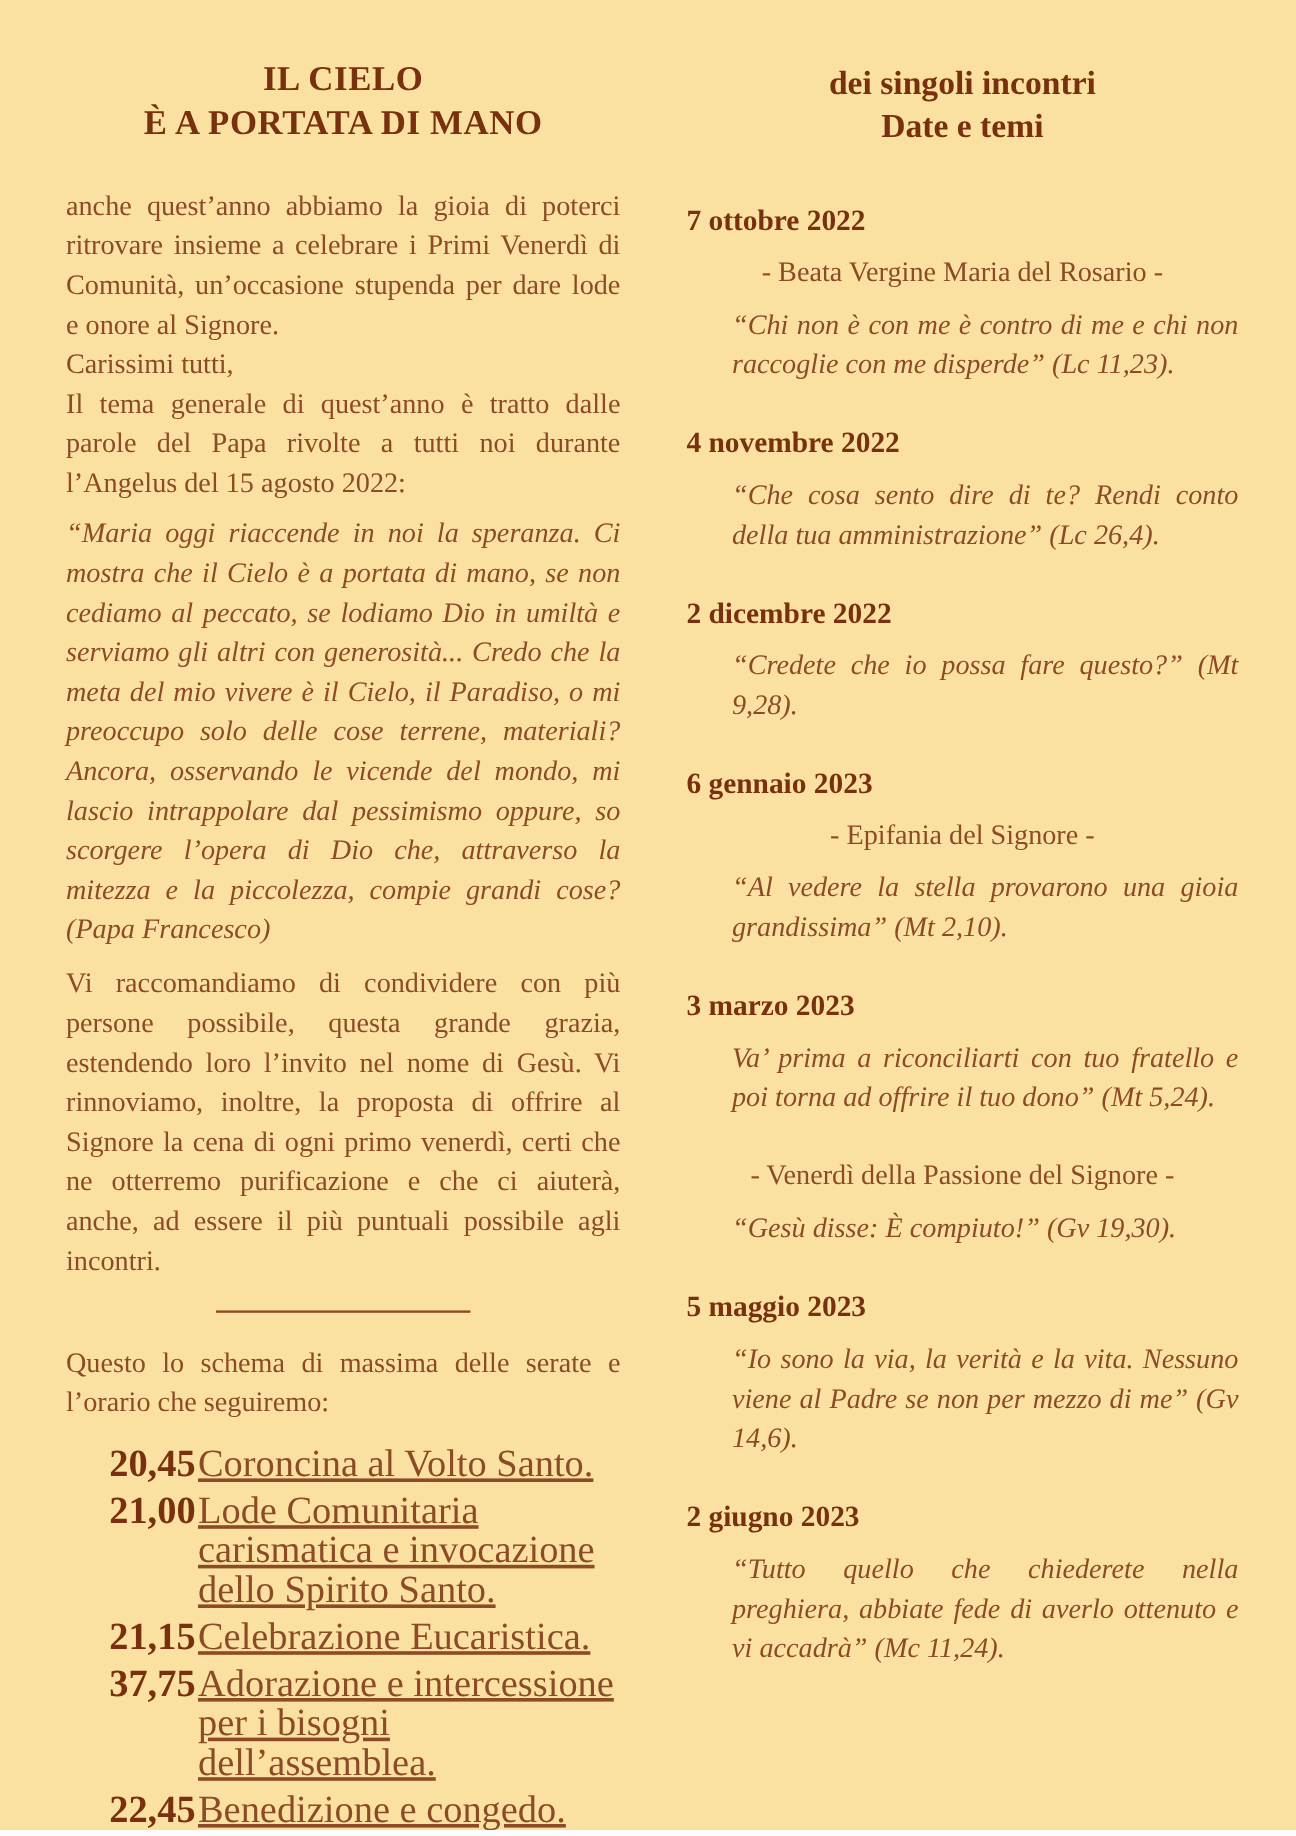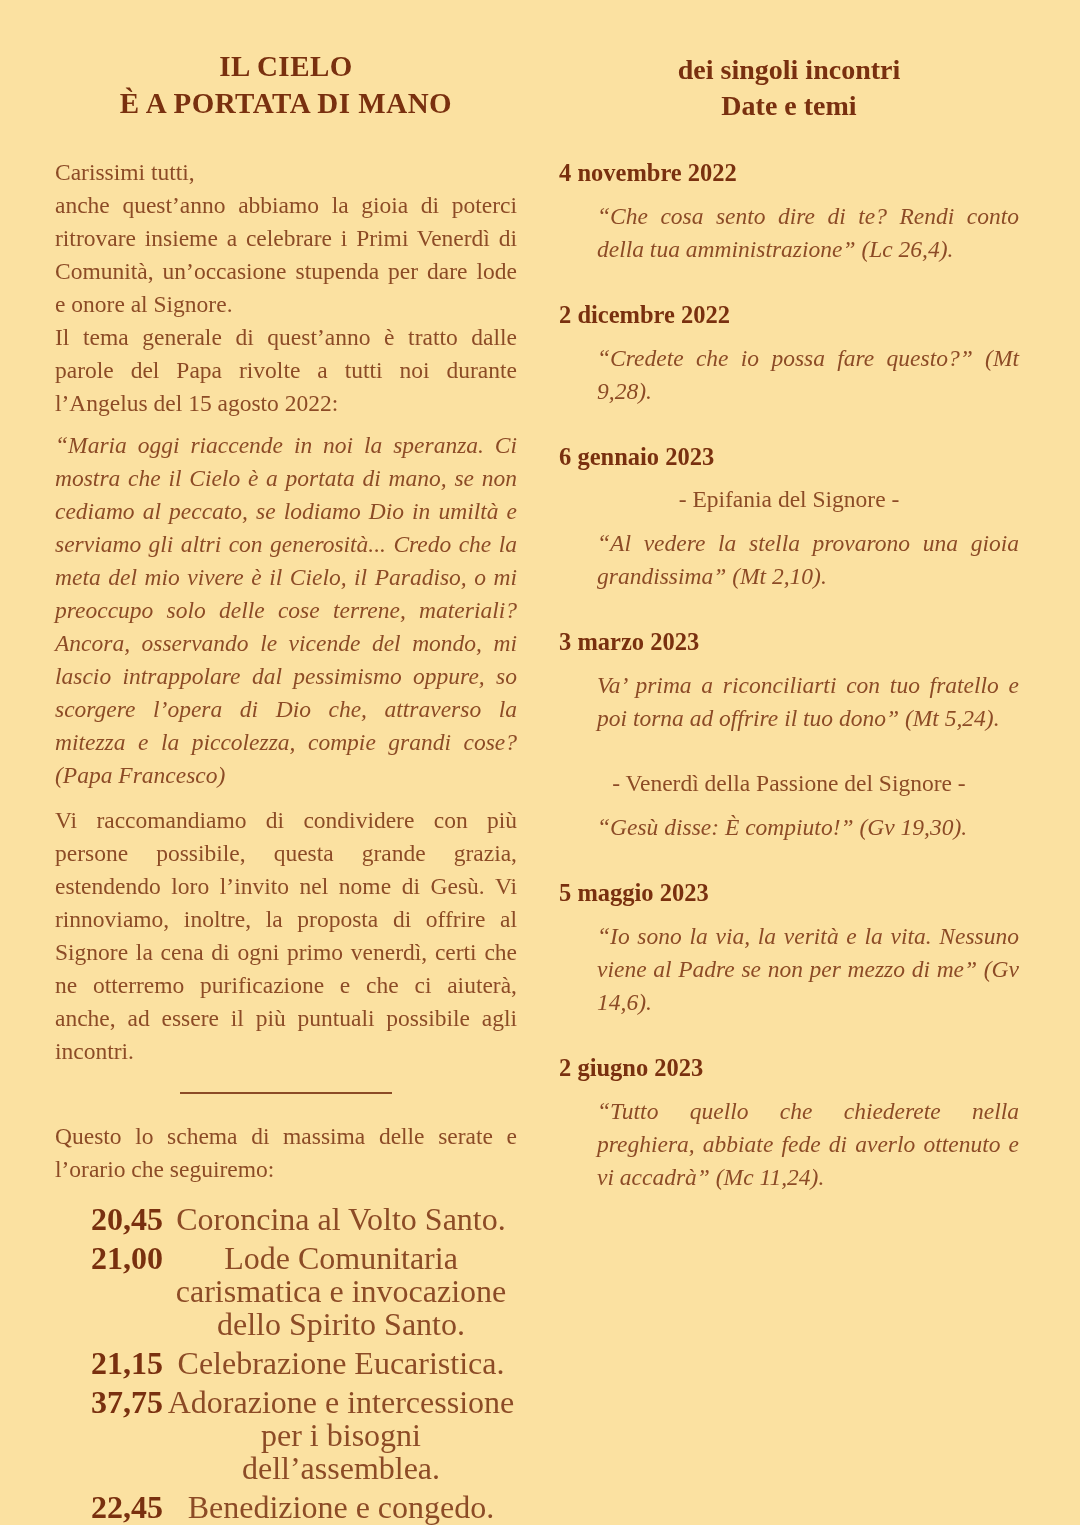--- a/index.html
+++ b/index.html
@@ -12,21 +12,21 @@
     background: #FBE1A1;
     font-family: "Liberation Serif", "DejaVu Serif", serif;
     color: #8C4B26;
     position: relative;
     overflow: hidden;
   }
   .page {
     display: flex;
     box-sizing: border-box;
     padding: 46px 48px 0 55px;
-    gap: 42px;
+    gap: 55px;
   }
   .col {
     flex: none;
   }
   .col-left  { width: 462px; }
   .col-right { width: 460px; }
 
   
   .main-title {
     margin: 2px 0 34px 0;
@@ -69,21 +69,22 @@
     line-height: 33px;
   }
   .sched-time {
     flex: none;
     width: 74px;
     font-weight: bold;
     color: #79300F;
   }
   .sched-activity {
     flex: 1;
-    text-align: center;
+    text-align: left;
+    text-decoration: underline;
   }
 
   
   .right-title {
     margin: 6px 0 0 0;
     text-align: center;
     font-size: 28px;
     line-height: 36px;
     font-weight: bold;
     color: #79300F;
@@ -128,22 +129,22 @@
 <body>
 
 <div class="page">
 
   <div class="col col-left">
     <h1 class="main-title">
       <span>IL CIELO</span>
       <span>È A PORTATA DI MANO</span>
     </h1>
 
+    <p class="body-par">anche quest’anno abbiamo la gioia di poterci ritrovare insieme a celebrare i Primi Venerdì di Comunità, un’occasione stupenda per dare lode e onore al Signore.</p>
     <p class="body-par">Carissimi tutti,</p>
-    <p class="body-par">anche quest’anno abbiamo la gioia di poterci ritrovare insieme a celebrare i Primi Venerdì di Comunità, un’occasione stupenda per dare lode e onore al Signore.</p>
     <p class="body-par">Il tema generale di quest’anno è tratto dalle parole del Papa rivolte a tutti noi durante l’Angelus del 15 agosto 2022:</p>
 
     <p class="body-par pope-quote">“Maria oggi riaccende in noi la speranza. Ci mostra che il Cielo è a portata di mano, se non cediamo al peccato, se lodiamo Dio in umiltà e serviamo gli altri con generosità... Credo che la meta del mio vivere è il Cielo, il Paradiso, o mi preoccupo solo delle cose terrene, materiali? Ancora, osservando le vicende del mondo, mi lascio intrappolare dal pessimismo oppure, so scorgere l’opera di Dio che, attraverso la mitezza e la piccolezza, compie grandi cose? (Papa Francesco)</p>
 
     <p class="body-par">Vi raccomandiamo di condividere con più persone possibile, questa grande grazia, estendendo loro l’invito nel nome di Gesù. Vi rinnoviamo, inoltre, la proposta di offrire al Signore la cena di ogni primo venerdì, certi che ne otterremo purificazione e che ci aiuterà, anche, ad essere il più puntuali possibile agli incontri.</p>
 
     <div class="separator"></div>
 
     <p class="body-par schedule-intro">Questo lo schema di massima delle serate e l’orario che seguiremo:</p>
 
@@ -172,20 +173,25 @@
   </div>
 
   <div class="col col-right">
     <h2 class="right-title">
       <span>dei singoli incontri</span>
       <span>Date e temi</span>
     </h2>
 
     <div class="entries">
 
+      <div class="entry first">
+        <h3 class="entry-date">7 ottobre 2022</h3>
+        <p class="entry-subtitle">- Beata Vergine Maria del Rosario -</p>
+        <p class="entry-quote">“Chi non è con me è contro di me e chi non raccoglie con me disperde” (Lc 11,23).</p>
+      </div>
 
       <div class="entry">
         <h3 class="entry-date">4 novembre 2022</h3>
         <p class="entry-quote">“Che cosa sento dire di te? Rendi conto della tua amministrazione” (Lc 26,4).</p>
       </div>
 
       <div class="entry">
         <h3 class="entry-date">2 dicembre 2022</h3>
         <p class="entry-quote">“Credete che io possa fare questo?” (Mt 9,28).</p>
       </div>

